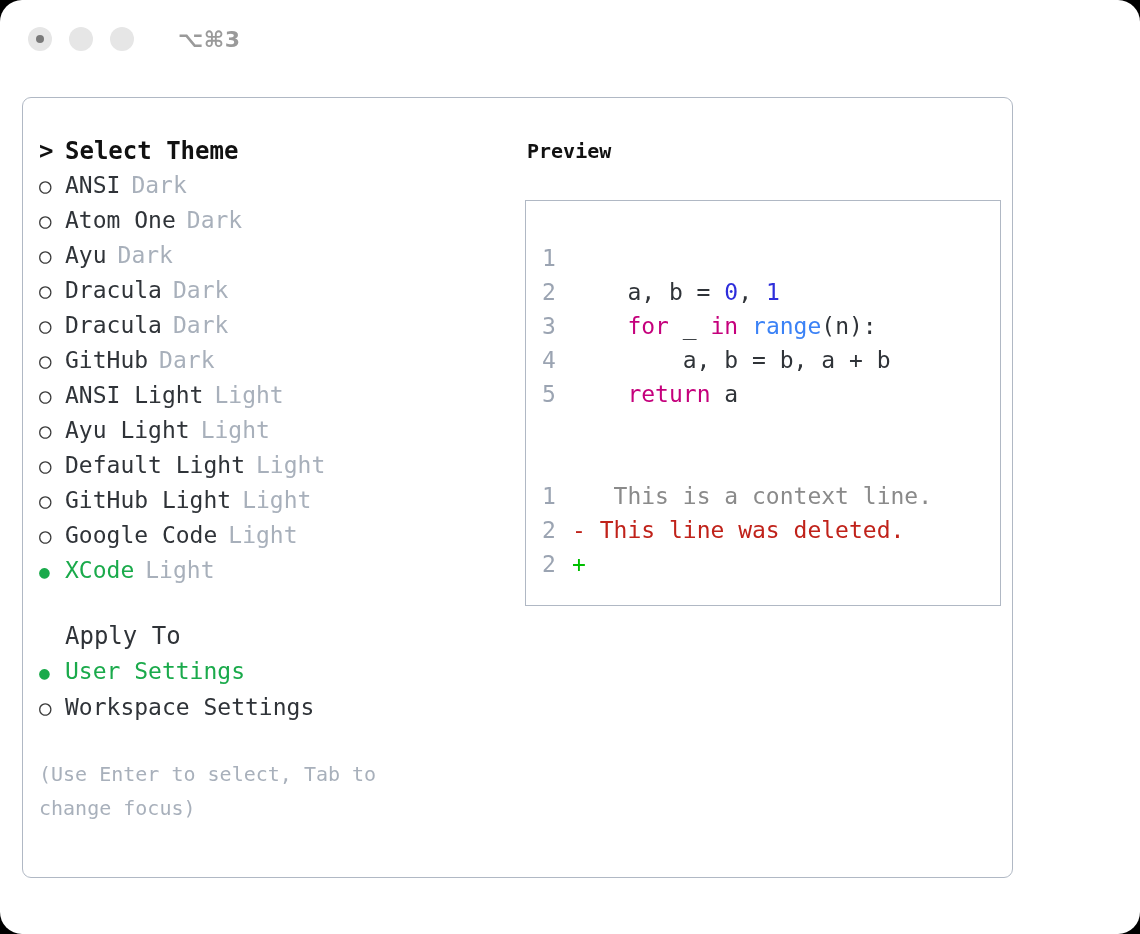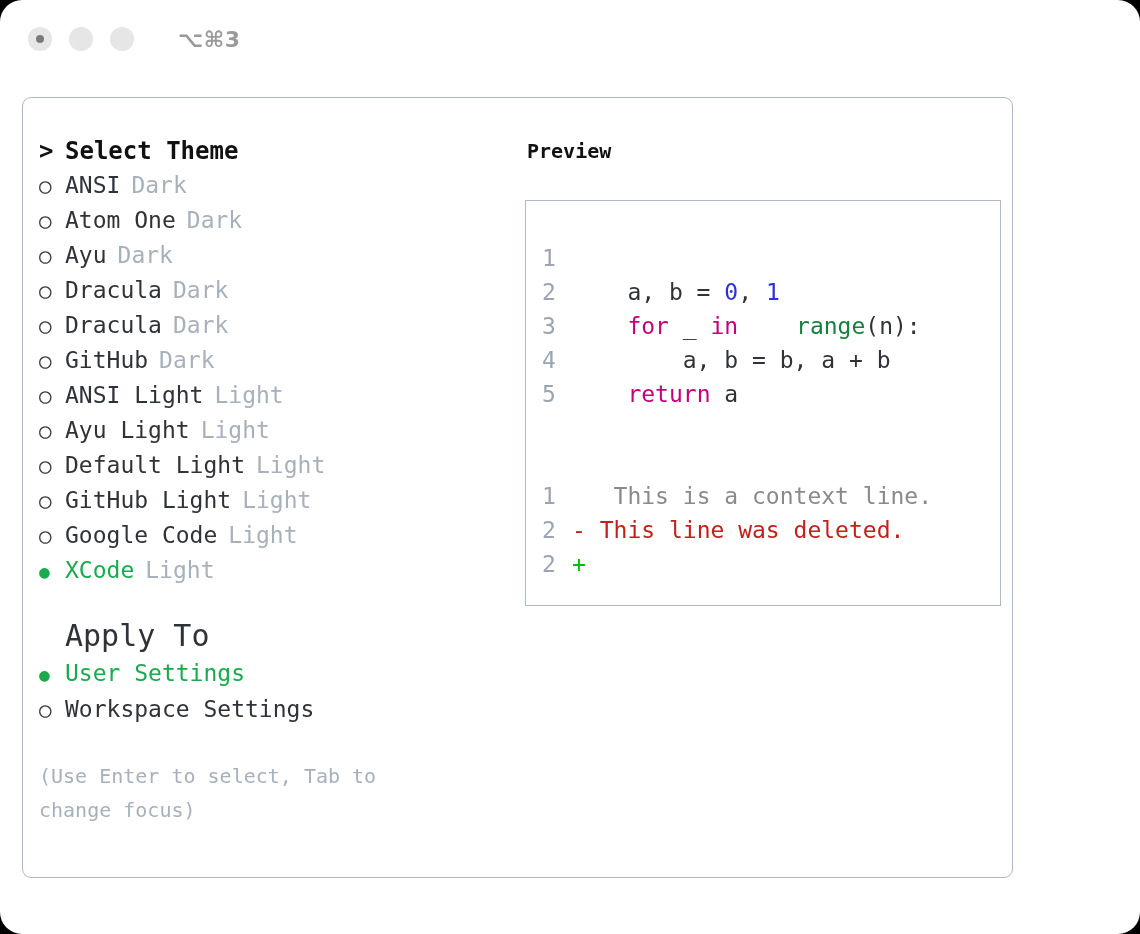--- a/index.html
+++ b/index.html
@@ -119,21 +119,21 @@
 
   .label { color: #2f3338; text-align: center; }
   .label.selected { color: #1aaa4b; }
   .meta {
     color: #a8b0bb;
     margin-left: 11px;
   }
 
   .group-title {
     color: #2f3338;
-    font-size: 30px;
+    font-size: 24px;
     line-height: 34px;
   }
 
   .spacer-sm { height: 30px; }
   .spacer-md { height: 32px; }
 
   .hint {
     color: #a8b0bb;
     font-size: 20px;
     line-height: 34px;
@@ -172,21 +172,21 @@
   .ln {
     width: 30px;
     flex: 0 0 30px;
     color: #9ba4b2;
     text-align: left;
   }
   .code-body { white-space: pre; }
 
   .tok-kw   { color: #c5007c; }
   .tok-fn   { color: #2e00d4; }
-  .tok-call { color: #15803d; margin-left: 44px; }
+  .tok-call { color: #3b82f6; }
   .tok-num  { color: #2e2edb; }
   .tok-plain{ color: #2f3338; }
 
   .diff-ctx { color: #8a8a8a; }
   .diff-del { color: #c0221a; }
   .diff-add { color: #00bf00; }
 
   .blank-line { height: 34px; }
 </style>
 </head>

